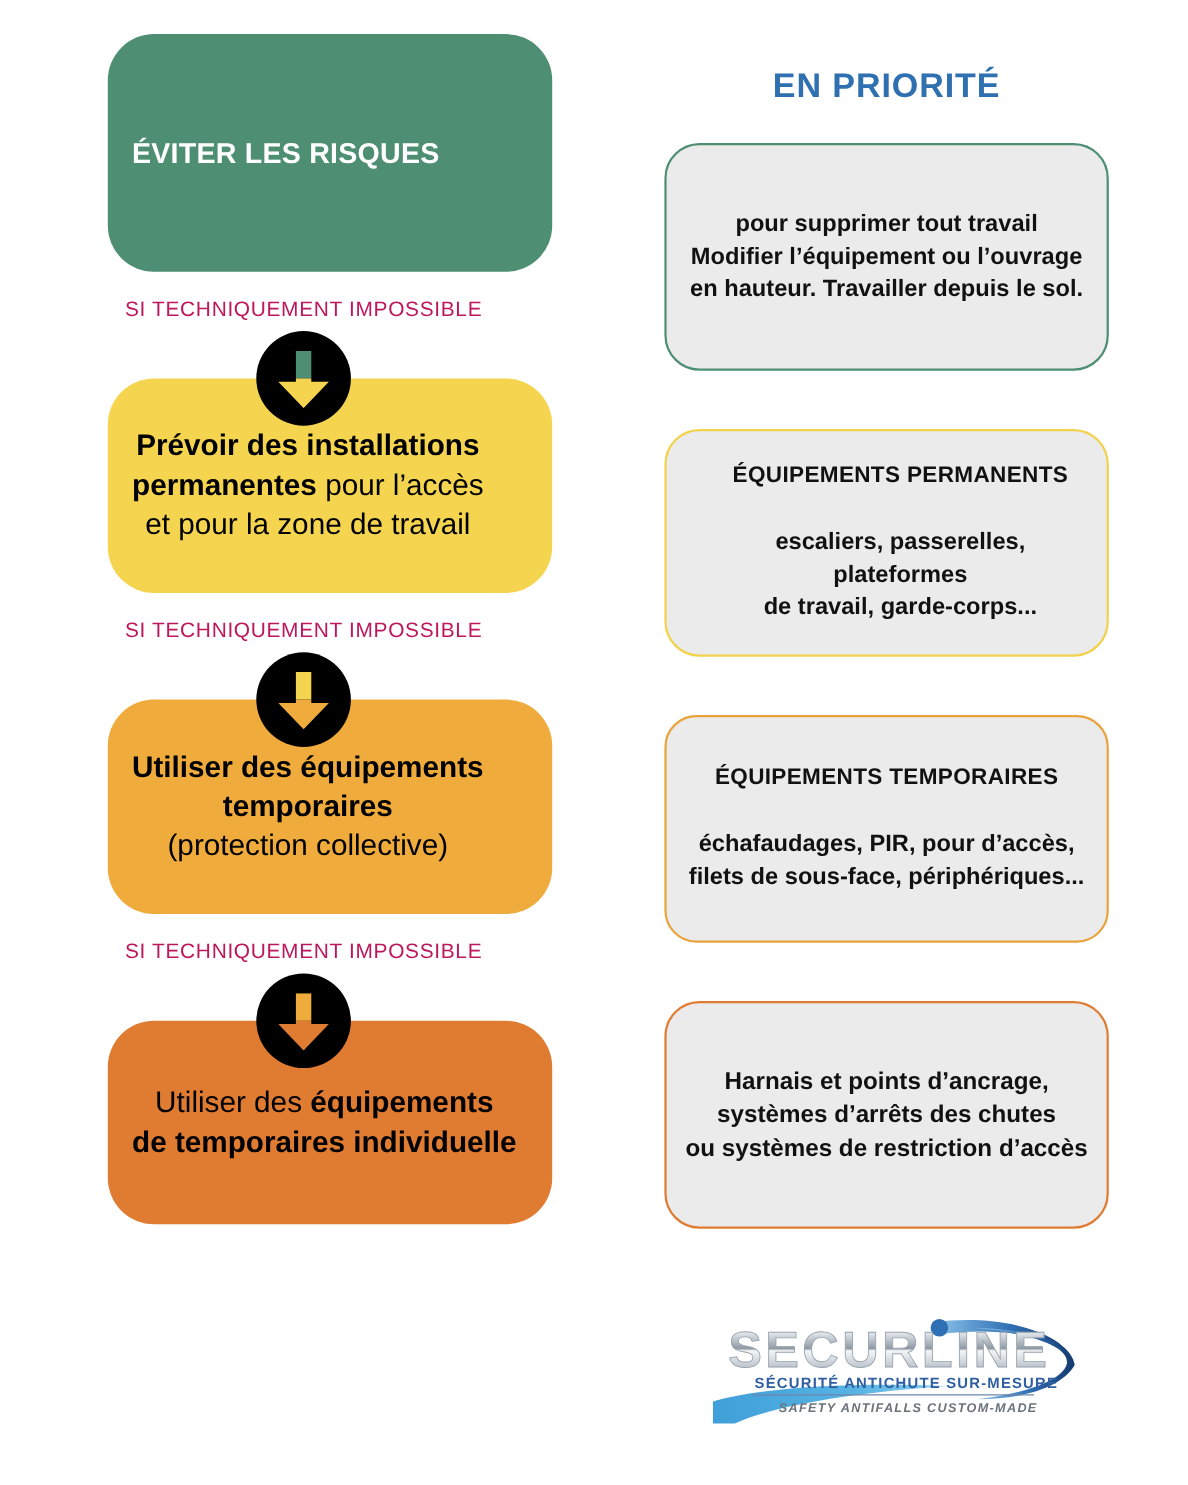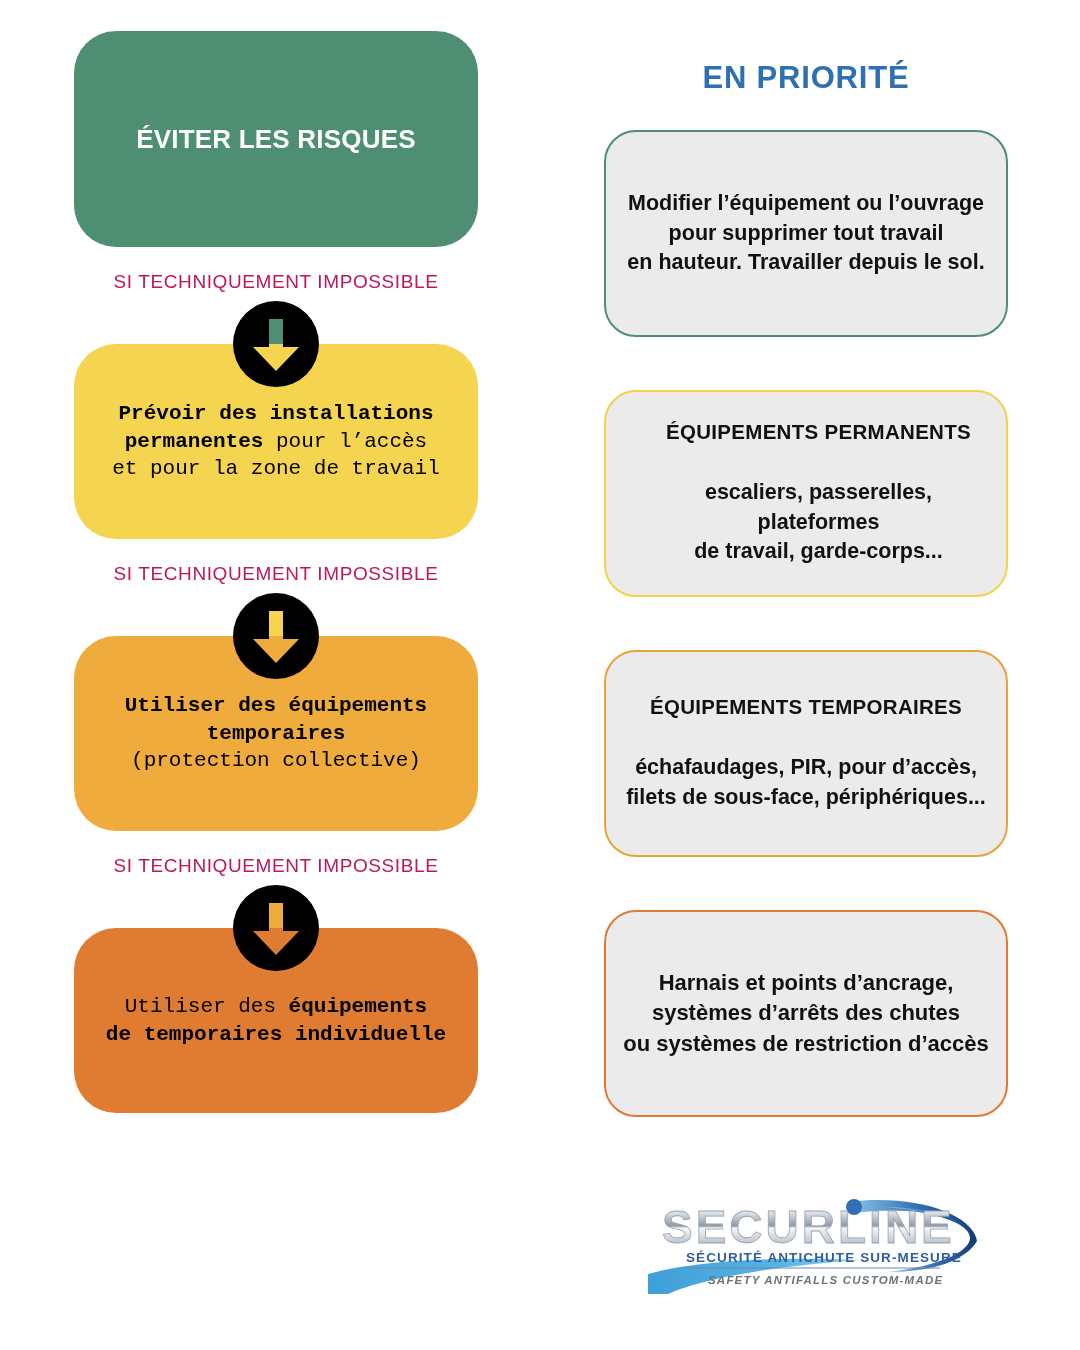--- a/index.html
+++ b/index.html
@@ -14,39 +14,39 @@
   .stage { position: relative; width: 1080px; height: 1350px; }
 
   
   .left-col { position: absolute; left: 74px; top: 0; width: 404px; }
 
   .step-box {
     width: 404px;
     border-radius: 42px;
     display: flex;
     align-items: center;
-    justify-content: center;
     text-align: center;
     color: #000;
     position: relative;
     z-index: 1;
+    margin-left: 24px;
   }
   .step-box .txt { padding: 0 22px; }
 
   .box-green { background: #4e8e73; color: #ffffff; }
   .box-yellow { background: #f5d54f; }
   .box-amber { background: #efab3c; }
   .box-orange { background: #e07b32; }
 
   .title-strong {
     font-weight: bold;
     font-size: 26px;
     letter-spacing: .2px;
   }
-  .body-line { font-size: 21px; line-height: 1.33; font-family: Liberation Mono, monospace; }
+  .body-line { font-size: 27px; line-height: 1.33; }
   .body-line b { font-weight: bold; }
 
   .impossible {
     width: 404px;
     text-align: center;
     font-size: 19px;
     letter-spacing: .6px;
     color: #be185d;
   }
 
@@ -204,35 +204,35 @@
     </div>
 
   </div>
 
   <div class="right-col">
 
     <div class="prio-head" style="margin-top:60px;">EN PRIORITÉ</div>
 
     <div class="info-box bd-green" style="height:207px; margin-top:34px;">
       <div class="info-body">
+        <div>pour supprimer tout travail</div>
         <div>Modifier l’équipement ou l’ouvrage</div>
-        <div>pour supprimer tout travail</div>
         <div>en hauteur. Travailler depuis le sol.</div>
       </div>
     </div>
 
     <div class="info-box bd-yellow" style="height:207px; margin-top:53px;">
       <div class="info-head">ÉQUIPEMENTS PERMANENTS</div>
       <div class="info-body">
         <div>escaliers, passerelles, plateformes</div>
         <div>de travail, garde-corps...</div>
       </div>
     </div>
 
-    <div class="info-box bd-amber" style="height:207px; margin-top:53px;">
+    <div class="info-box bd-amber" style="height:207px; margin-top:53px;border-radius:29px;">
       <div class="info-head">ÉQUIPEMENTS TEMPORAIRES</div>
       <div class="info-body">
         <div>échafaudages, PIR, pour d’accès,</div>
         <div>filets de sous-face, périphériques...</div>
       </div>
     </div>
 
     <div class="info-box bd-orange" style="height:207px; margin-top:53px;">
       <div class="info-body solo">
         <div>Harnais et points d’ancrage,</div>

